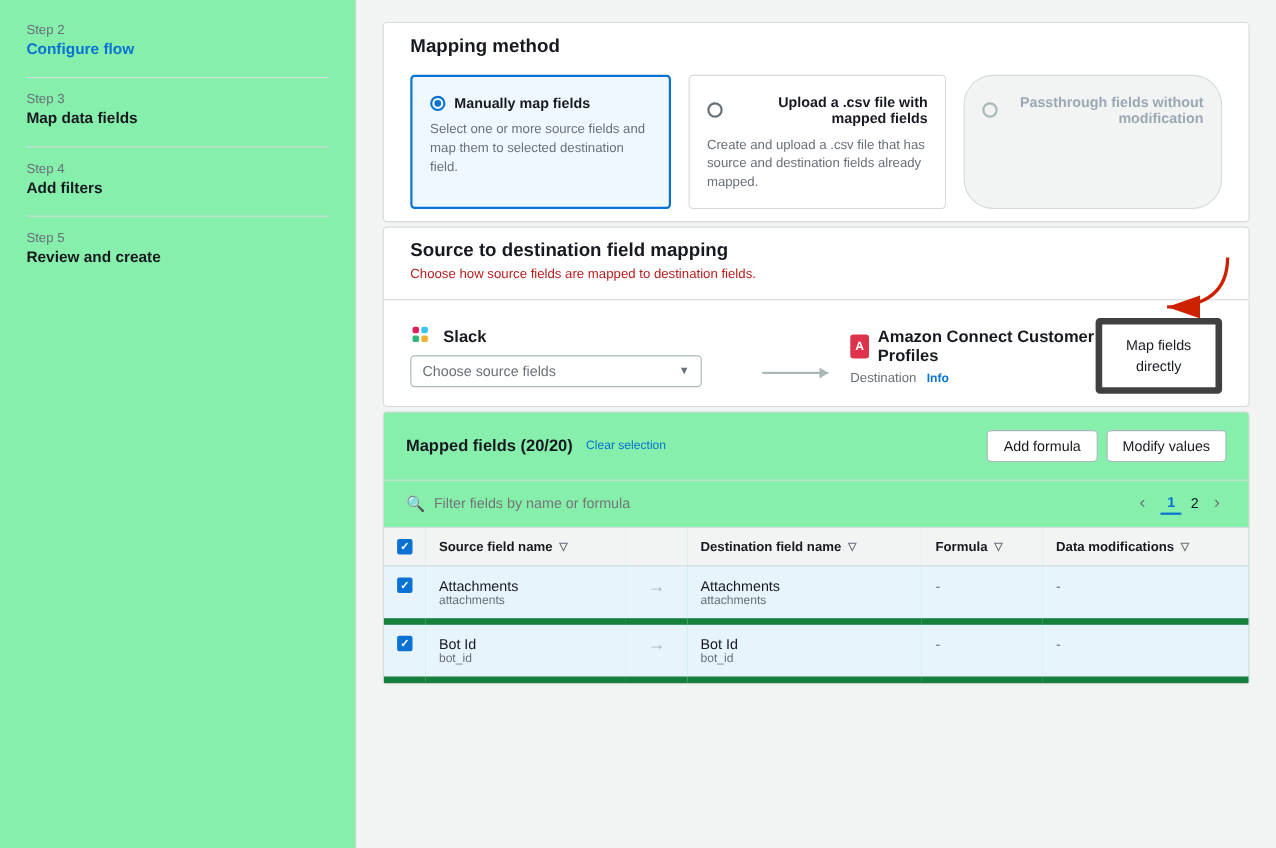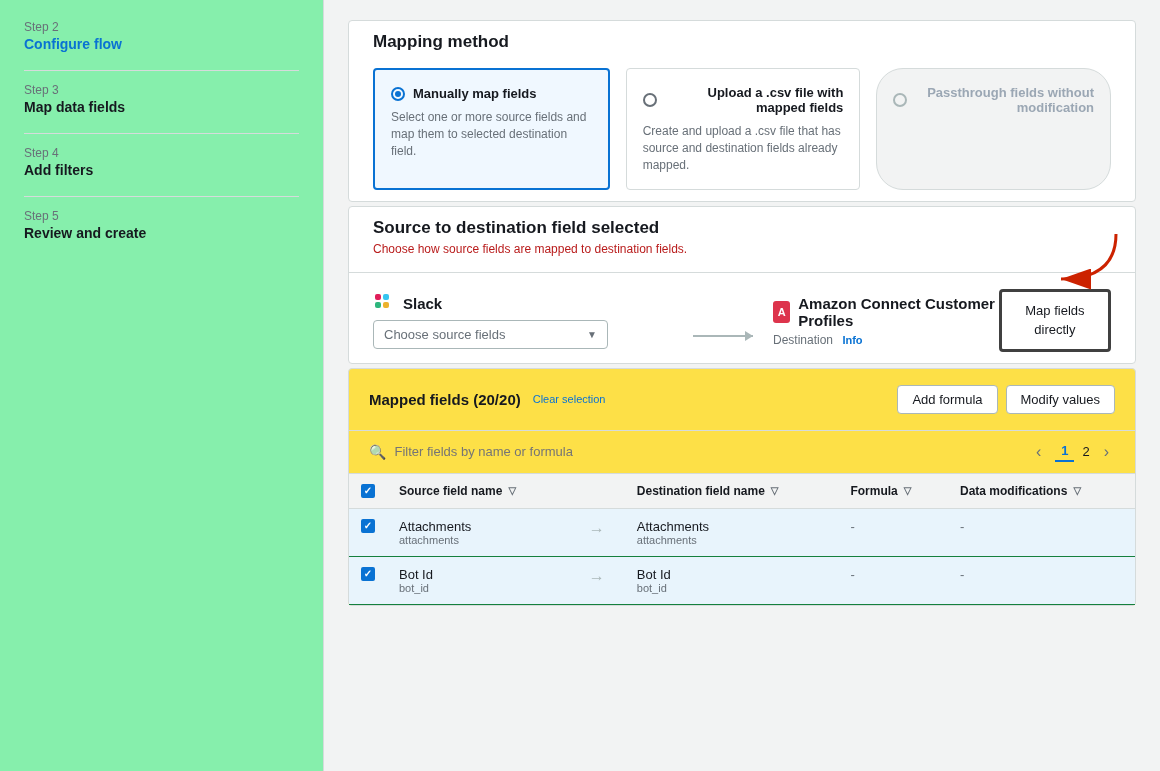--- a/index.html
+++ b/index.html
@@ -191,21 +191,21 @@
       margin-left: 6px;
       cursor: pointer;
     }
     .source-dropdown {
       display: flex;
       align-items: center;
       border: 1px solid #aab7b8;
       border-radius: 4px;
       padding: 6px 10px;
       background: #fff;
-      width: 235px;
+      width: 265px;
       cursor: pointer;
       justify-content: space-between;
     }
     .source-dropdown-placeholder {
       color: #687078;
       font-size: 13px;
     }
     .dropdown-arrow {
       color: #687078;
       font-size: 10px;
@@ -279,31 +279,31 @@
       padding: 10px 16px;
       cursor: pointer;
       background: #fff;
       font-size: 13px;
       color: #16191f;
       text-align: center;
       min-width: 100px;
       line-height: 1.4;
     }
     .map-btn.selected-map {
-      border: 3px solid #404040;
+      border: 6px solid #404040;
       background: #fff;
     }
     .map-btn.inactive {
       color: #687078;
       background: #fff;
     }
 
     
     .mapped-section {
-      background: #fde047;
+      background: #86efac;
       border: 1px solid #d5dbdb;
       border-radius: 4px;
     }
 
     .mapped-header {
       display: flex;
       align-items: center;
       gap: 12px;
       padding: 16px 20px;
       border-bottom: 1px solid #d5dbdb;
@@ -383,21 +383,21 @@
       background: #f2f3f3;
       border-bottom: 1px solid #d5dbdb;
       padding: 10px 12px;
       text-align: left;
       font-size: 12px;
       font-weight: 600;
       color: #16191f;
     }
     .data-table td {
       padding: 10px 12px;
-      border-bottom: 1px solid #15803d;
+      border-bottom: 6px solid #15803d;
       font-size: 13px;
       vertical-align: top;
     }
     .data-table tr.selected-row {
       background: #e8f4fc;
     }
     .checkbox {
       width: 14px;
       height: 14px;
       border: 2px solid #0972d3;
@@ -497,21 +497,21 @@
         <div class="mapping-option-header">
           <div class="radio-circle disabled-radio"></div>
           <span class="mapping-option-title">Passthrough fields without modification</span>
         </div>
       </div>
 
     </div>
   </div>
 
   <div class="card">
-    <div class="s2d-title">Source to destination field selected</div>
+    <div class="s2d-title">Source to destination field mapping</div>
     <div class="s2d-subtitle">Choose how source fields are mapped to destination fields.</div>
     <hr class="s2d-divider">
 
     <div class="field-mapping-row">
 
       <div class="source-section">
         <div class="source-header">
           <div class="slack-icon">
 
             <svg width="22" height="22" viewBox="0 0 22 22" xmlns="http://www.w3.org/2000/svg">

